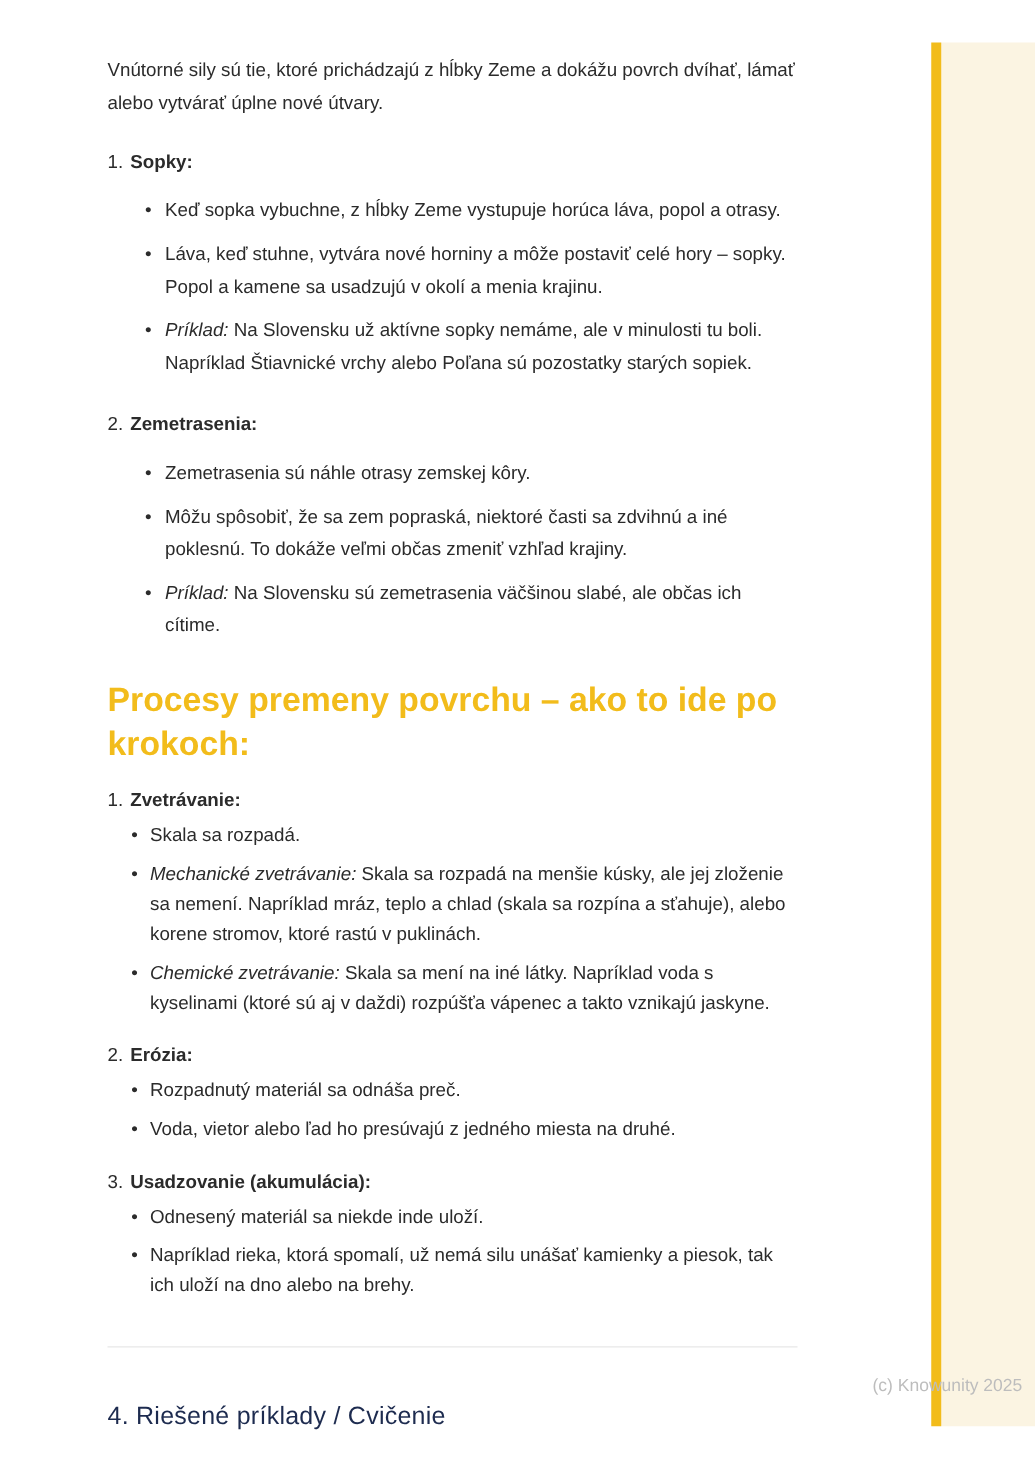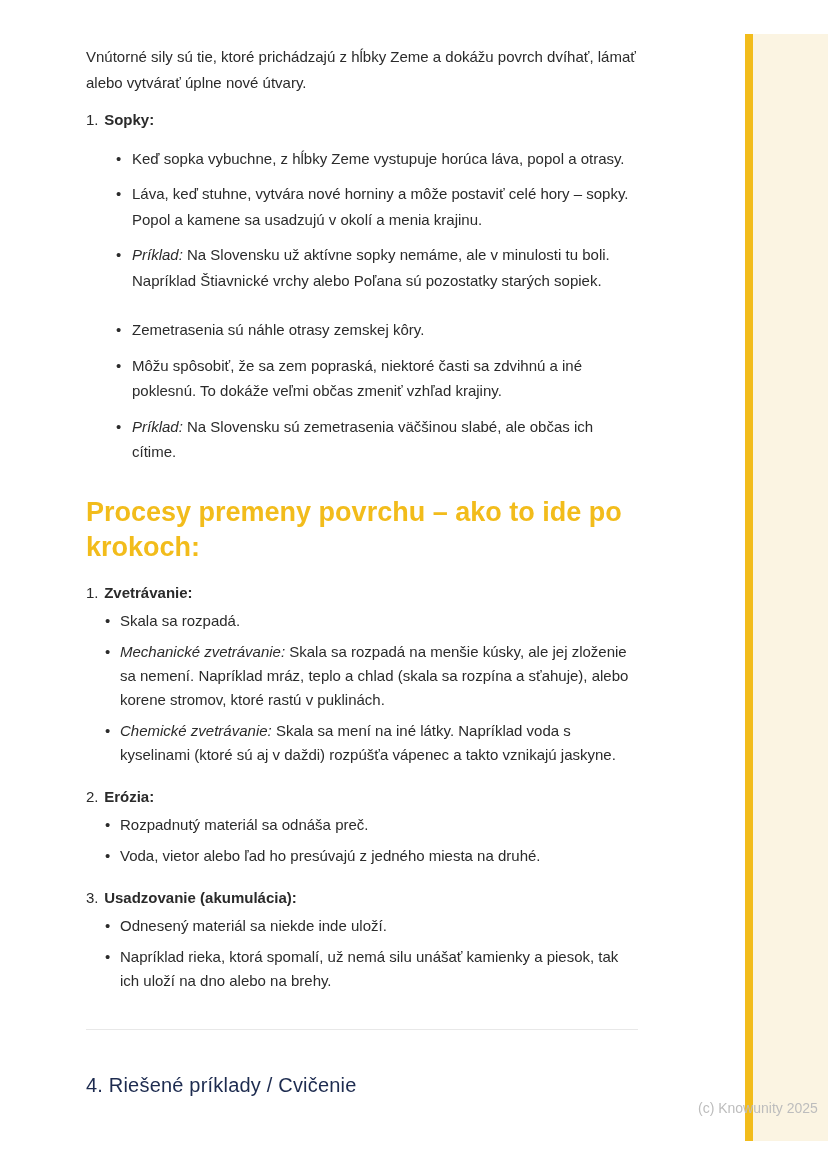--- a/index.html
+++ b/index.html
@@ -24,21 +24,21 @@
     background:var(--cream);
   }
   .accent-stripe{
     position:absolute;top:34px;bottom:30px;left:745px;width:8px;
     background:var(--accent-yellow);
   }
   .content{
     position:absolute;top:44px;left:86px;width:552px;
     font-size:15px;line-height:1.7;
   }
-  .intro{margin-bottom:12px;}
+  .intro{margin-bottom:22px;}
   .num-head .num{display:inline-block;min-width:14px;}
   .item-title{font-weight:bold;}
   .lead{font-style:italic;}
 
   
   .bullets-lg{list-style:none;margin:13px 0 24px;}
   .bullets-lg li{position:relative;padding-left:46px;margin-bottom:10px;}
   .bullets-lg li::before{content:"\2022";position:absolute;left:30px;}
 
   
@@ -81,20 +81,24 @@
         <span class="item-title">Sopky:</span>
       </div>
       <ul class="bullets-lg">
         <li><span>Keď sopka vybuchne, z hĺbky Zeme vystupuje horúca láva, popol a otrasy.</span></li>
         <li><span>Láva, keď stuhne, vytvára nové horniny a môže postaviť celé hory – sopky. Popol a kamene sa usadzujú v okolí a menia krajinu.</span></li>
         <li><span class="lead">Príklad:</span><span> Na Slovensku už aktívne sopky nemáme, ale v minulosti tu boli. Napríklad Štiavnické vrchy alebo Poľana sú pozostatky starých sopiek.</span></li>
       </ul>
     </div>
 
     <div class="num-item">
+      <div class="num-head">
+        <span class="num">2.</span>
+        <span class="item-title">Zemetrasenia:</span>
+      </div>
       <ul class="bullets-lg">
         <li><span>Zemetrasenia sú náhle otrasy zemskej kôry.</span></li>
         <li><span>Môžu spôsobiť, že sa zem popraská, niektoré časti sa zdvihnú a iné poklesnú. To dokáže veľmi občas zmeniť vzhľad krajiny.</span></li>
         <li><span class="lead">Príklad:</span><span> Na Slovensku sú zemetrasenia väčšinou slabé, ale občas ich cítime.</span></li>
       </ul>
     </div>
 
   </div>
 
   <h2 class="process-heading">Procesy premeny povrchu – ako to ide po krokoch:</h2>

